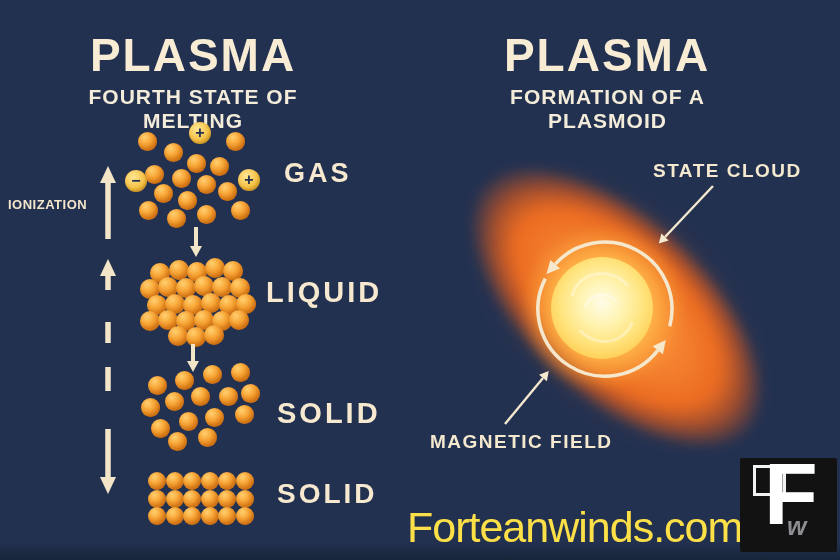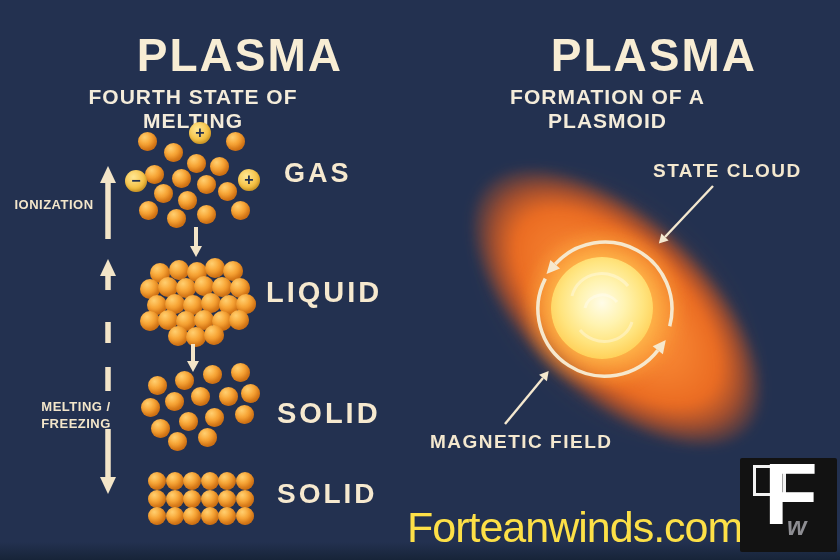--- a/index.html
+++ b/index.html
@@ -2,21 +2,21 @@
 <html><head>
 <meta charset="utf-8">
 <style>
   html,body{margin:0;padding:0;background:#11203a;}
   #canvas{
     position:relative; width:840px; height:560px; overflow:hidden;
     background:#233150;
     font-family:"Liberation Sans",sans-serif;
   }
   .title{
-    position:absolute; text-align:right; font-weight:700;
+    position:absolute; text-align:center; font-weight:700;
     font-size:46px; letter-spacing:2px; color:#f8edd4;
   }
   .subtitle{
     position:absolute; text-align:center; font-weight:700;
     font-size:21px; letter-spacing:1px; color:#f4ecda;
   }
   .state-label{
     position:absolute; font-weight:700; color:#f6e9cf; letter-spacing:3px;
   }
   .trans-label{
@@ -103,25 +103,21 @@
   <div class="title" style="left:43px;  top:28px; width:300px;">PLASMA</div>
   <div class="subtitle" style="left:43px;  top:85px; width:300px;">FOURTH STATE OF MELTING</div>
   <div class="title" style="left:457px; top:28px; width:300px;">PLASMA</div>
   <div class="subtitle" style="left:450px; top:85px; width:315px;">FORMATION OF A PLASMOID</div>
 
   <div class="state-label" style="left:266px; top:276px; font-size:29px;">LIQUID</div>
   <div class="state-label" style="left:284px; top:158px; font-size:27px;">GAS</div>
   <div class="state-label" style="left:277px; top:397px; font-size:29px;">SOLID</div>
   <div class="state-label" style="left:277px; top:478px; font-size:28px;">SOLID</div>
 
-  <div class="trans-label" style="left:8px; top:197px; width:92px; text-align:center;">IONIZATION</div>
-  <div class="trans-label" style="left:26px; top:399px; width:100px; text-align:center;">
-    <div>MELTING /</div>
-    <div>FREEZING</div>
-  </div>
+  <div class="trans-label" style="left:8px; top:197px; width:92px; text-align:left;">IONIZATION</div>
 
   <div id="particle-layer" style="position:absolute;left:0;top:0;width:840px;height:560px;">
       <div class="particle" style="left: 137.5px; top: 131.5px; width: 19px; height: 19px;"></div>
       <div class="particle" style="left: 163.5px; top: 142.5px; width: 19px; height: 19px;"></div>
       <div class="particle" style="left: 225.5px; top: 131.5px; width: 19px; height: 19px;"></div>
       <div class="particle" style="left: 186.5px; top: 153.5px; width: 19px; height: 19px;"></div>
       <div class="particle" style="left: 209.5px; top: 156.5px; width: 19px; height: 19px;"></div>
       <div class="particle" style="left: 144.5px; top: 164.5px; width: 19px; height: 19px;"></div>
       <div class="particle" style="left: 171.5px; top: 168.5px; width: 19px; height: 19px;"></div>
       <div class="particle" style="left: 196.5px; top: 174.5px; width: 19px; height: 19px;"></div>

